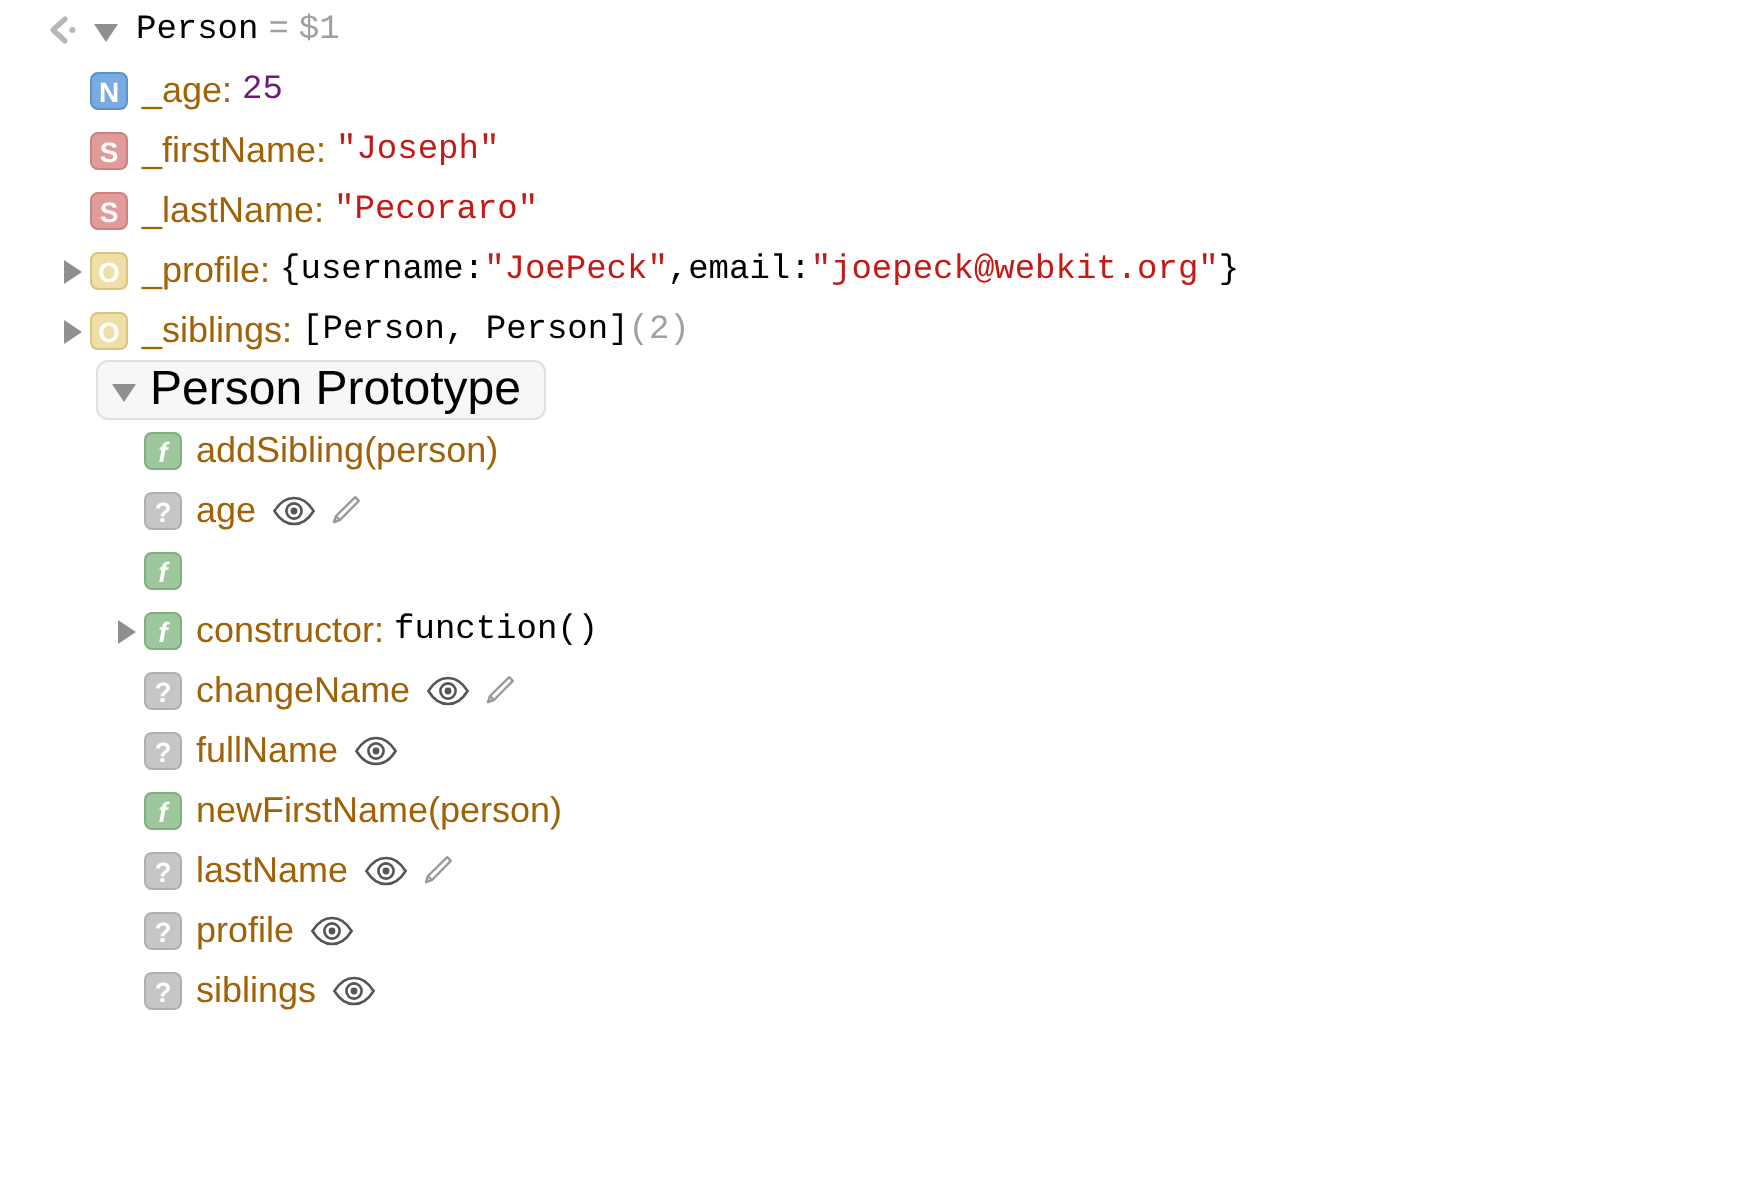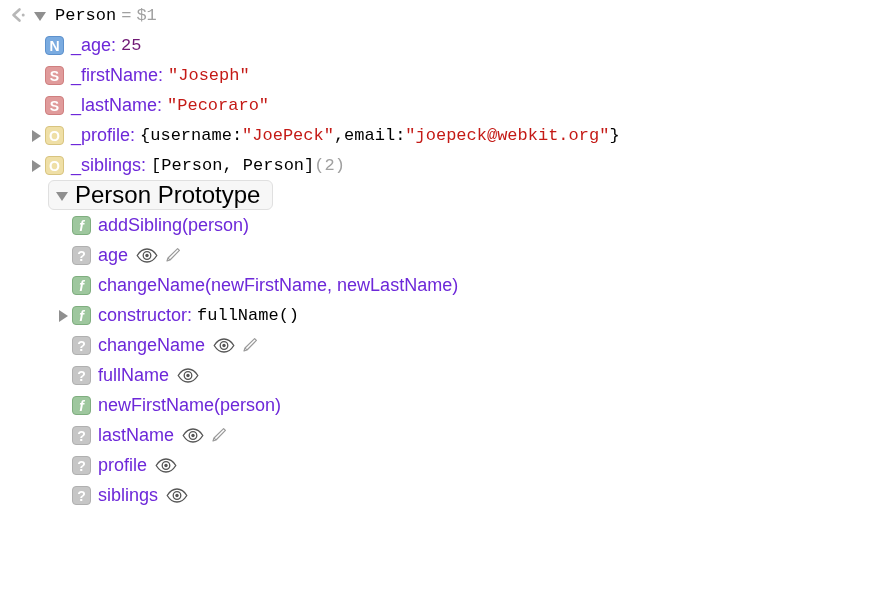--- a/index.html
+++ b/index.html
@@ -84,21 +84,21 @@
   }
   .badge-number { background: #7aabe0; border: 1px solid #5d91cc; }
   .badge-string { background: #e09b9b; border: 1px solid #cf7f7f; }
   .badge-object { background: #efdfa6; border: 1px solid #d8c47f; color: #fff; }
   .badge-function { background: #9ec79e; border: 1px solid #7fae7f; font-style: italic; }
   .badge-unknown { background: #c6c6c6; border: 1px solid #b0b0b0; }
 
   
   .prop-name {
     font-family: "Liberation Sans", sans-serif;
-    color: #6d28d9;
+    color: #a16207;
     font-size: 18px;
   }
   .mono {
     font-family: "Liberation Mono", monospace;
     font-size: 17px;
   }
   .val-number { color: #701a75; }
   .val-string { color: #c41a16; }
   .val-plain  { color: #000; }
   .val-dim    { color: #a0a0a0; }
@@ -135,21 +135,21 @@
   }
   .accessor + .accessor { margin-left: 6px; }
 
   
   .ind-0 { padding-left: 5px; }
 </style>
 </head>
 <body>
 
 <div class="object-tree" id="tree">
-    <div class="row ind-0" style="padding-left:8px;">
+    <div class="row ind-0" style="padding-left:21px;">
       <span class="goto-arrow">
         <svg width="20" height="16" viewBox="0 0 20 16">
           <path d="M9.5 2.5 L3.5 8 L9.5 13.5" fill="none" stroke="#b7b7b7" stroke-width="2.6" stroke-linecap="round" stroke-linejoin="round"></path>
           <circle cx="13.2" cy="8" r="1.5" fill="#b7b7b7"></circle>
         </svg>
       </span>
       <span class="disclosure open"></span>
       <span class="mono val-plain" style="margin-left:6px;">Person</span>
       <span class="sep"></span>
       <span class="mono val-dim">=</span>
@@ -219,28 +219,27 @@
       </span>
       <span class="accessor">
         <svg width="17" height="17" viewBox="0 0 17 17">
           <path d="M13.6 1.6 L15.4 3.4 L6.0 13.0 L3.0 14.0 L4.0 11.0 Z" fill="none" stroke="#9a9a9a" stroke-width="1.2" stroke-linejoin="round"></path>
           <path d="M4.1 11.1 L5.9 12.9" fill="none" stroke="#9a9a9a" stroke-width="1.1"></path>
         </svg>
       </span>
     </div>
     <div class="row" style="padding-left:72px;">
       <span class="badge badge-function">f</span>
-      <span class="prop-name">changeName(newFirstName, newLastName)</span>
     </div>
     <div class="row" style="padding-left:55px;">
       <span class="disclosure closed"></span>
       <span class="badge badge-function">f</span>
       <span class="prop-name">constructor:</span>
       <span class="sep"></span>
-      <span class="mono val-plain">fullName()</span>
+      <span class="mono val-plain">function()</span>
     </div>
     <div class="row" style="padding-left:72px;">
       <span class="badge badge-unknown">?</span>
       <span class="prop-name">changeName</span>
       <span class="accessor">
         <svg width="22" height="15" viewBox="0 0 22 15">
           <path d="M1.2 7.5 C4.2 2.6 7.6 1 11 1 C14.4 1 17.8 2.6 20.8 7.5 C17.8 12.4 14.4 14 11 14 C7.6 14 4.2 12.4 1.2 7.5 Z" fill="none" stroke="#555" stroke-width="1.3"></path>
           <circle cx="11" cy="7.5" r="3.8" fill="none" stroke="#555" stroke-width="1.3"></circle>
           <circle cx="11" cy="7.5" r="1.7" fill="#555"></circle>
         </svg>

